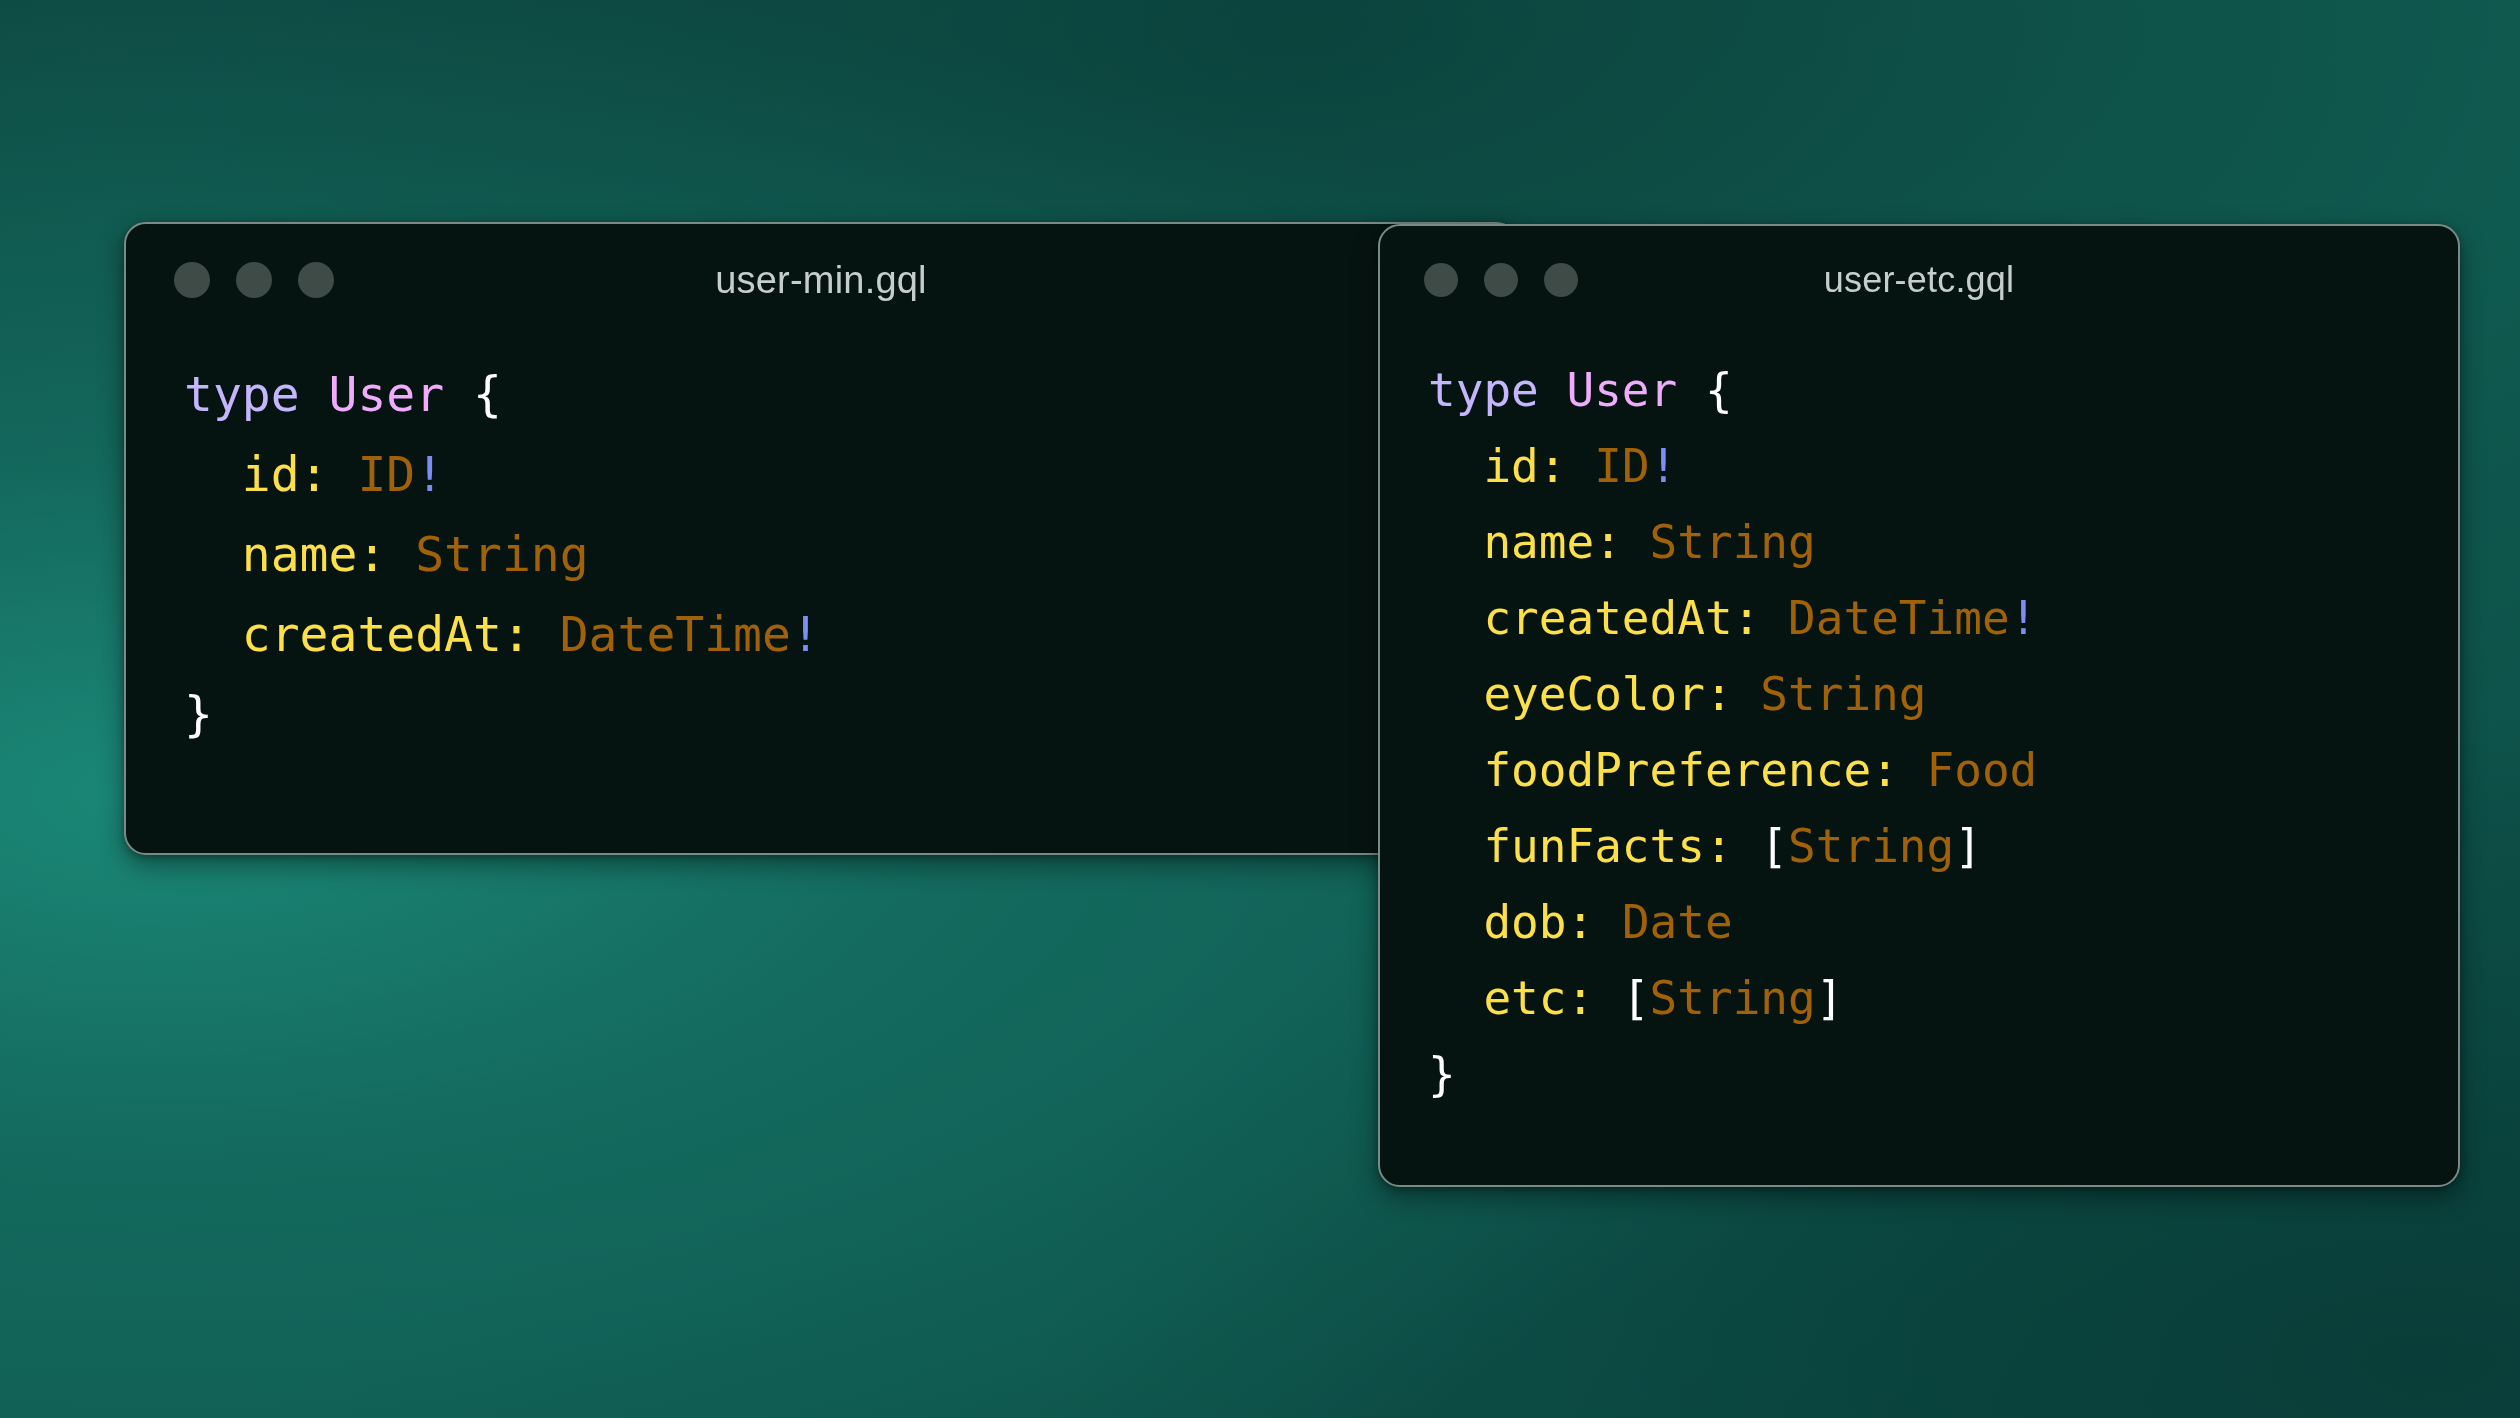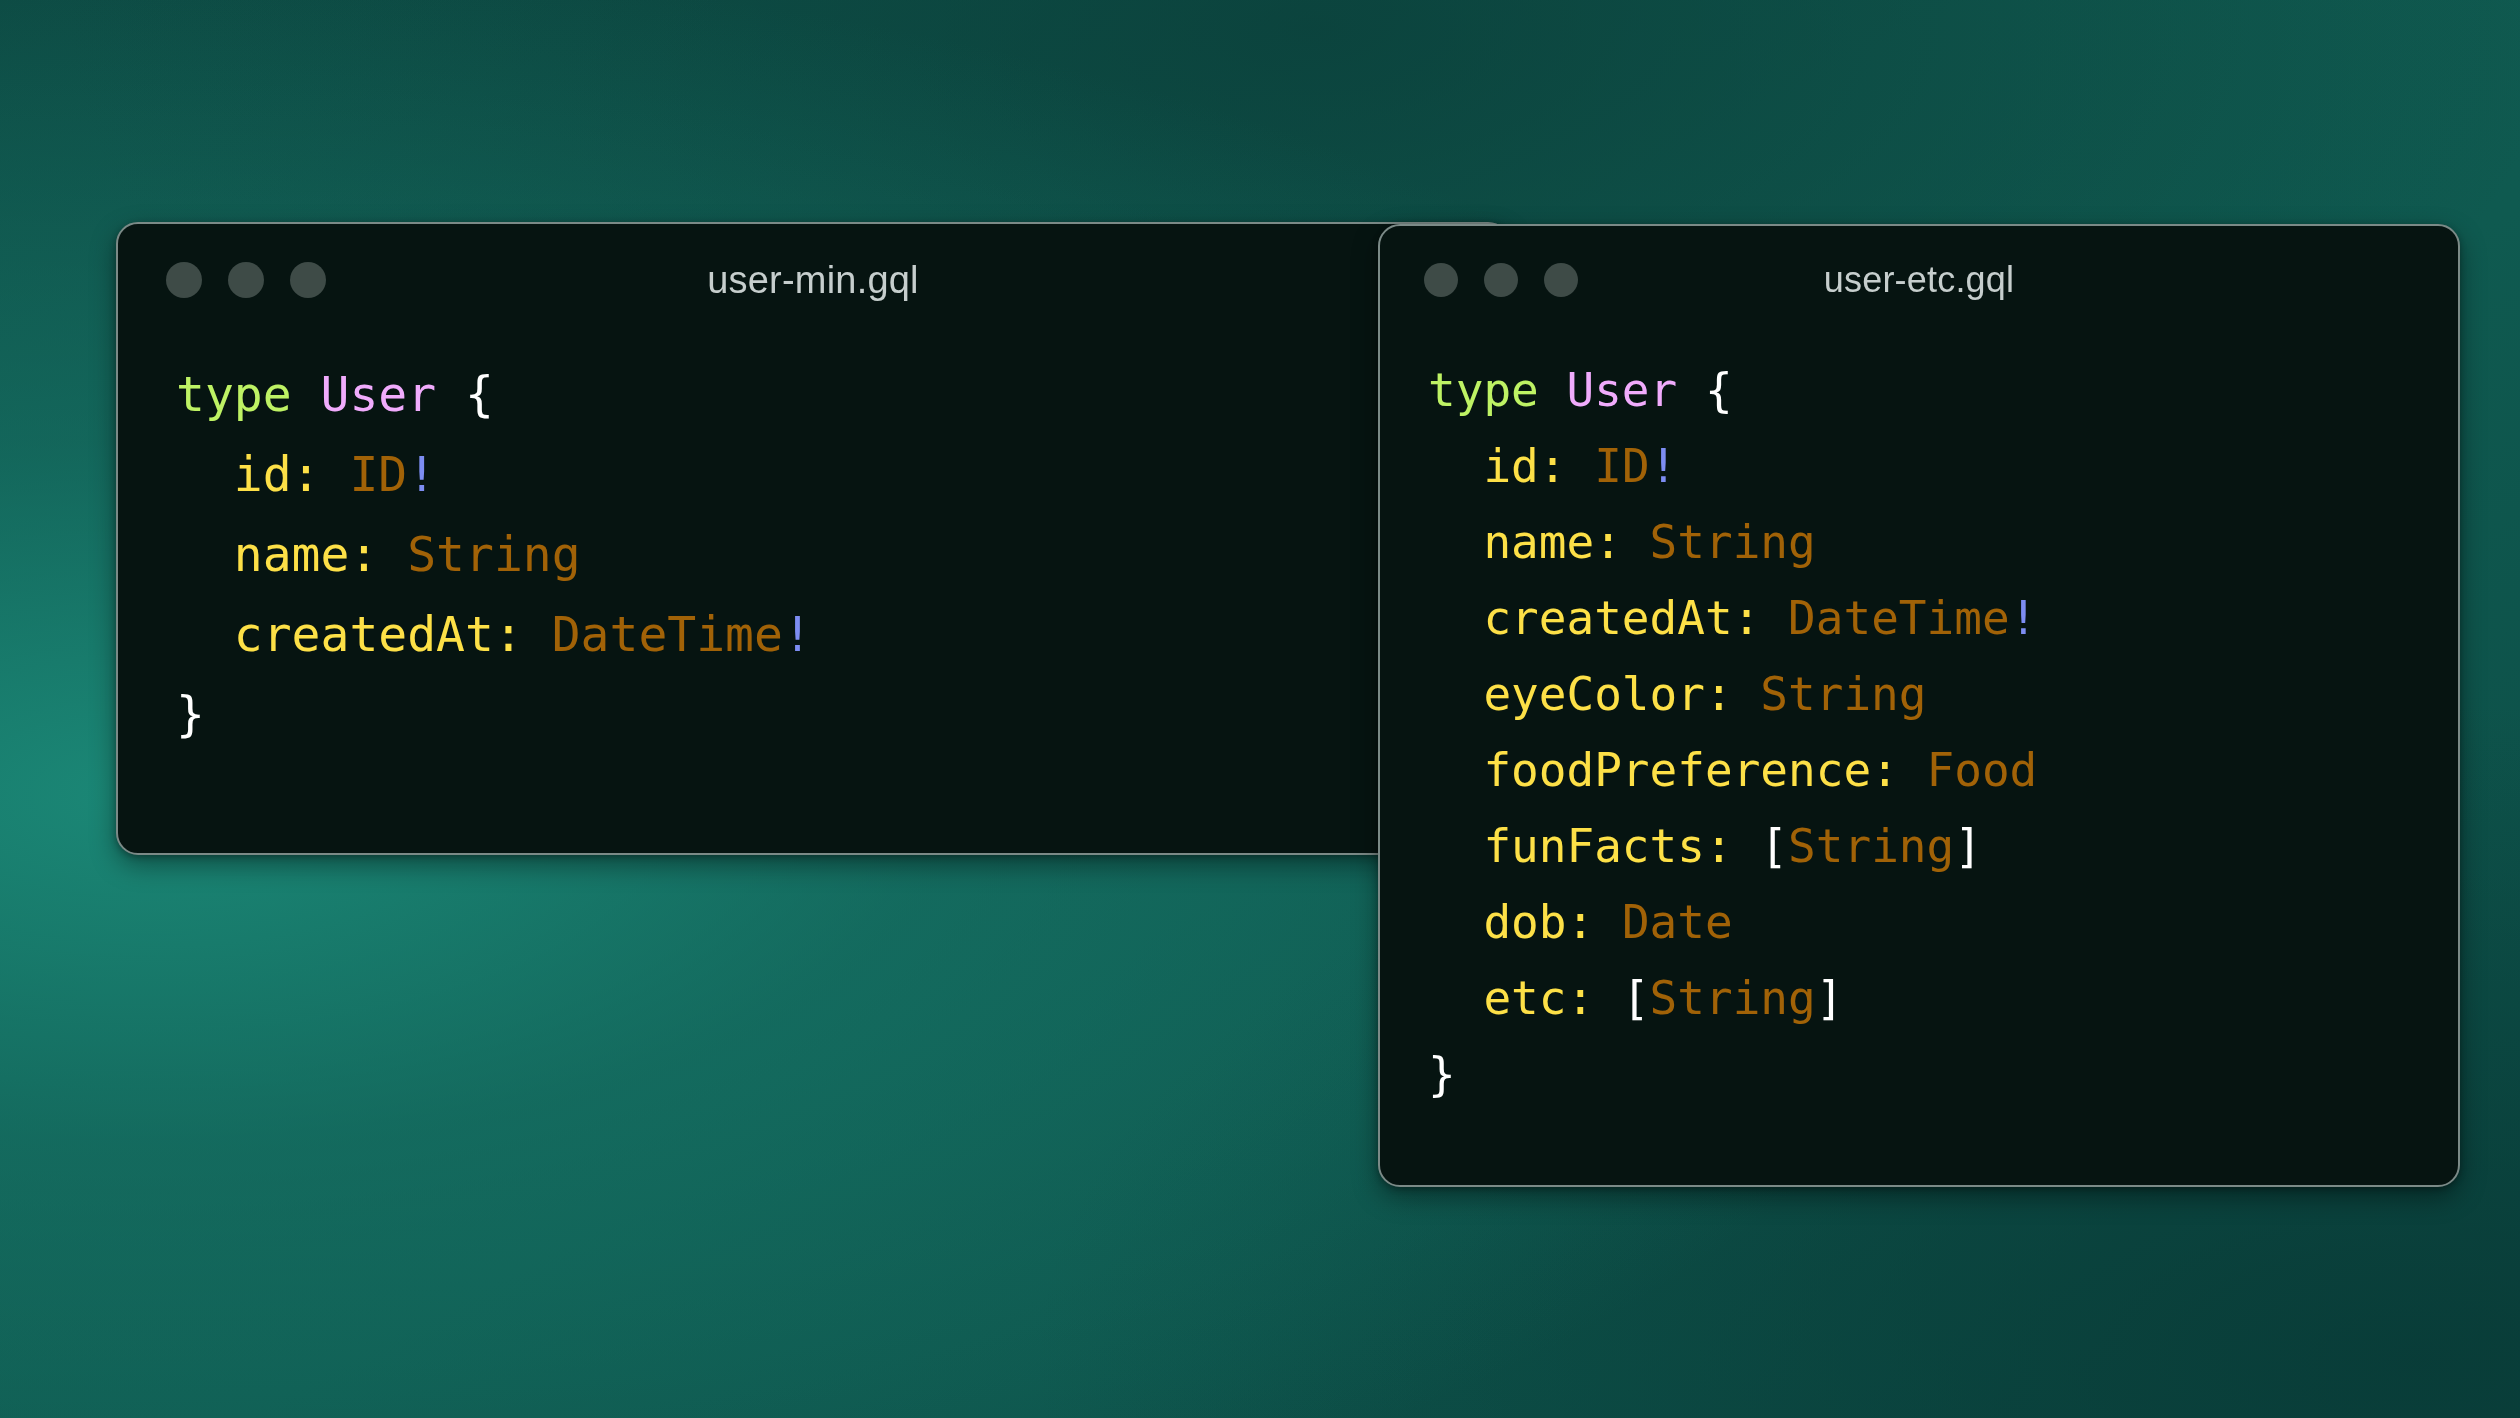--- a/index.html
+++ b/index.html
@@ -46,21 +46,21 @@
   .window {
     position: absolute;
     box-sizing: border-box;
     background: #061411;
     border: 2px solid #7b8a87;
     border-radius: 22px;
     box-shadow: 0 10px 26px rgba(0,0,0,0.40), 0 2px 6px rgba(0,0,0,0.30);
     overflow: hidden;
   }
   #window-good {
-    left: 116px;
+    left: 124px;
     top: 222px;
     width: 1394px;
     height: 633px;
   }
   #window-bad {
     left: 1378px;
     top: 224px;
     width: 1082px;
     height: 963px;
   }
@@ -108,21 +108,21 @@
     line-height: 1.065;
     white-space: pre;
     color: #ffffff;
   }
   #window-good .code { padding-left: 58px; font-size: 48px; line-height: 80px; }
   #window-bad  .code { padding-left: 48px; font-size: 46px; line-height: 76px; }
 
   .code .ln { display: block; }
 
   
-  .t-kw     { color: #bef264; }   
+  .t-kw     { color: #c4b5fd; }   
   .t-tname  { color: #f0abfc; }   
   .t-punct  { color: #ffffff; }   
   .t-field  { color: #fde047; }   
   .t-type   { color: #a16207; }   
   .t-bang   { color: #7d8df2; }   
 </style>
 </head>
 <body>
 
 <div id="stage">

